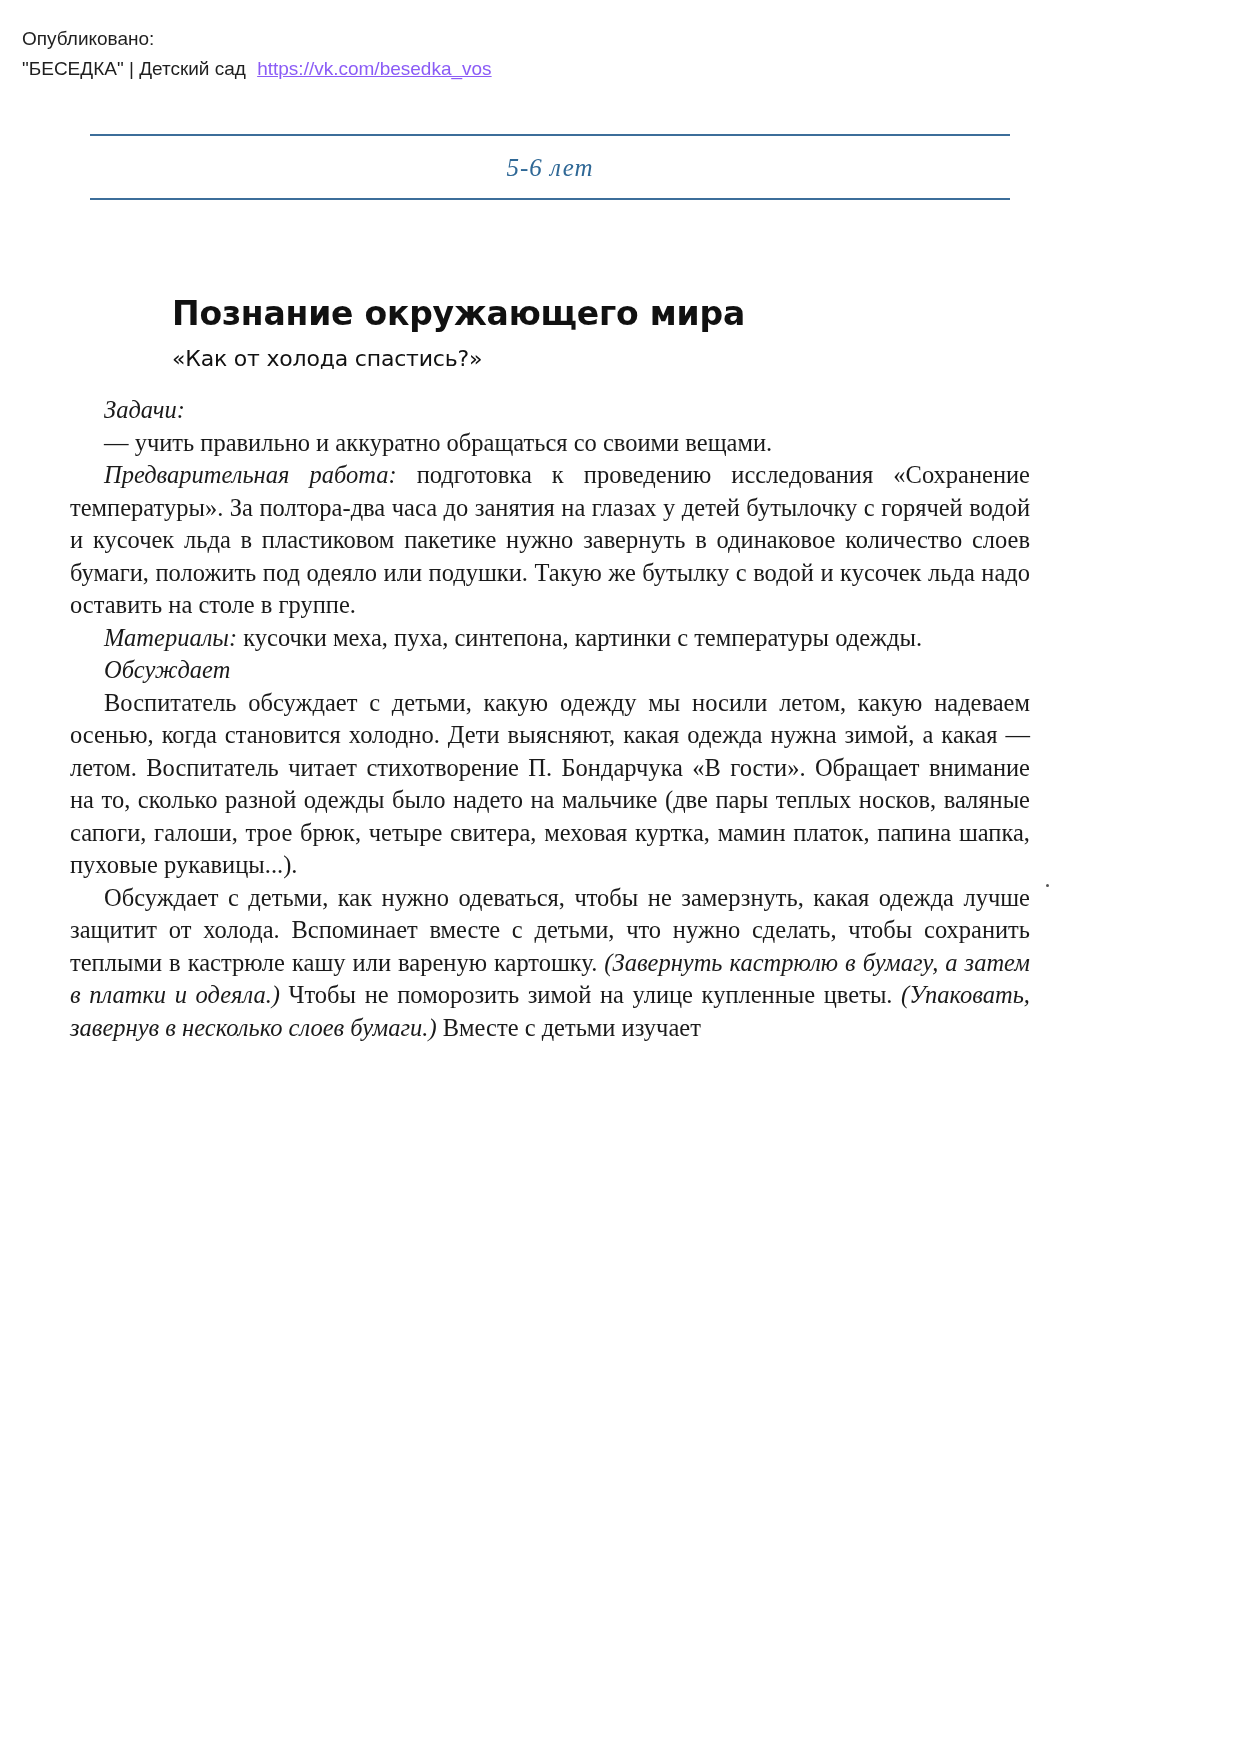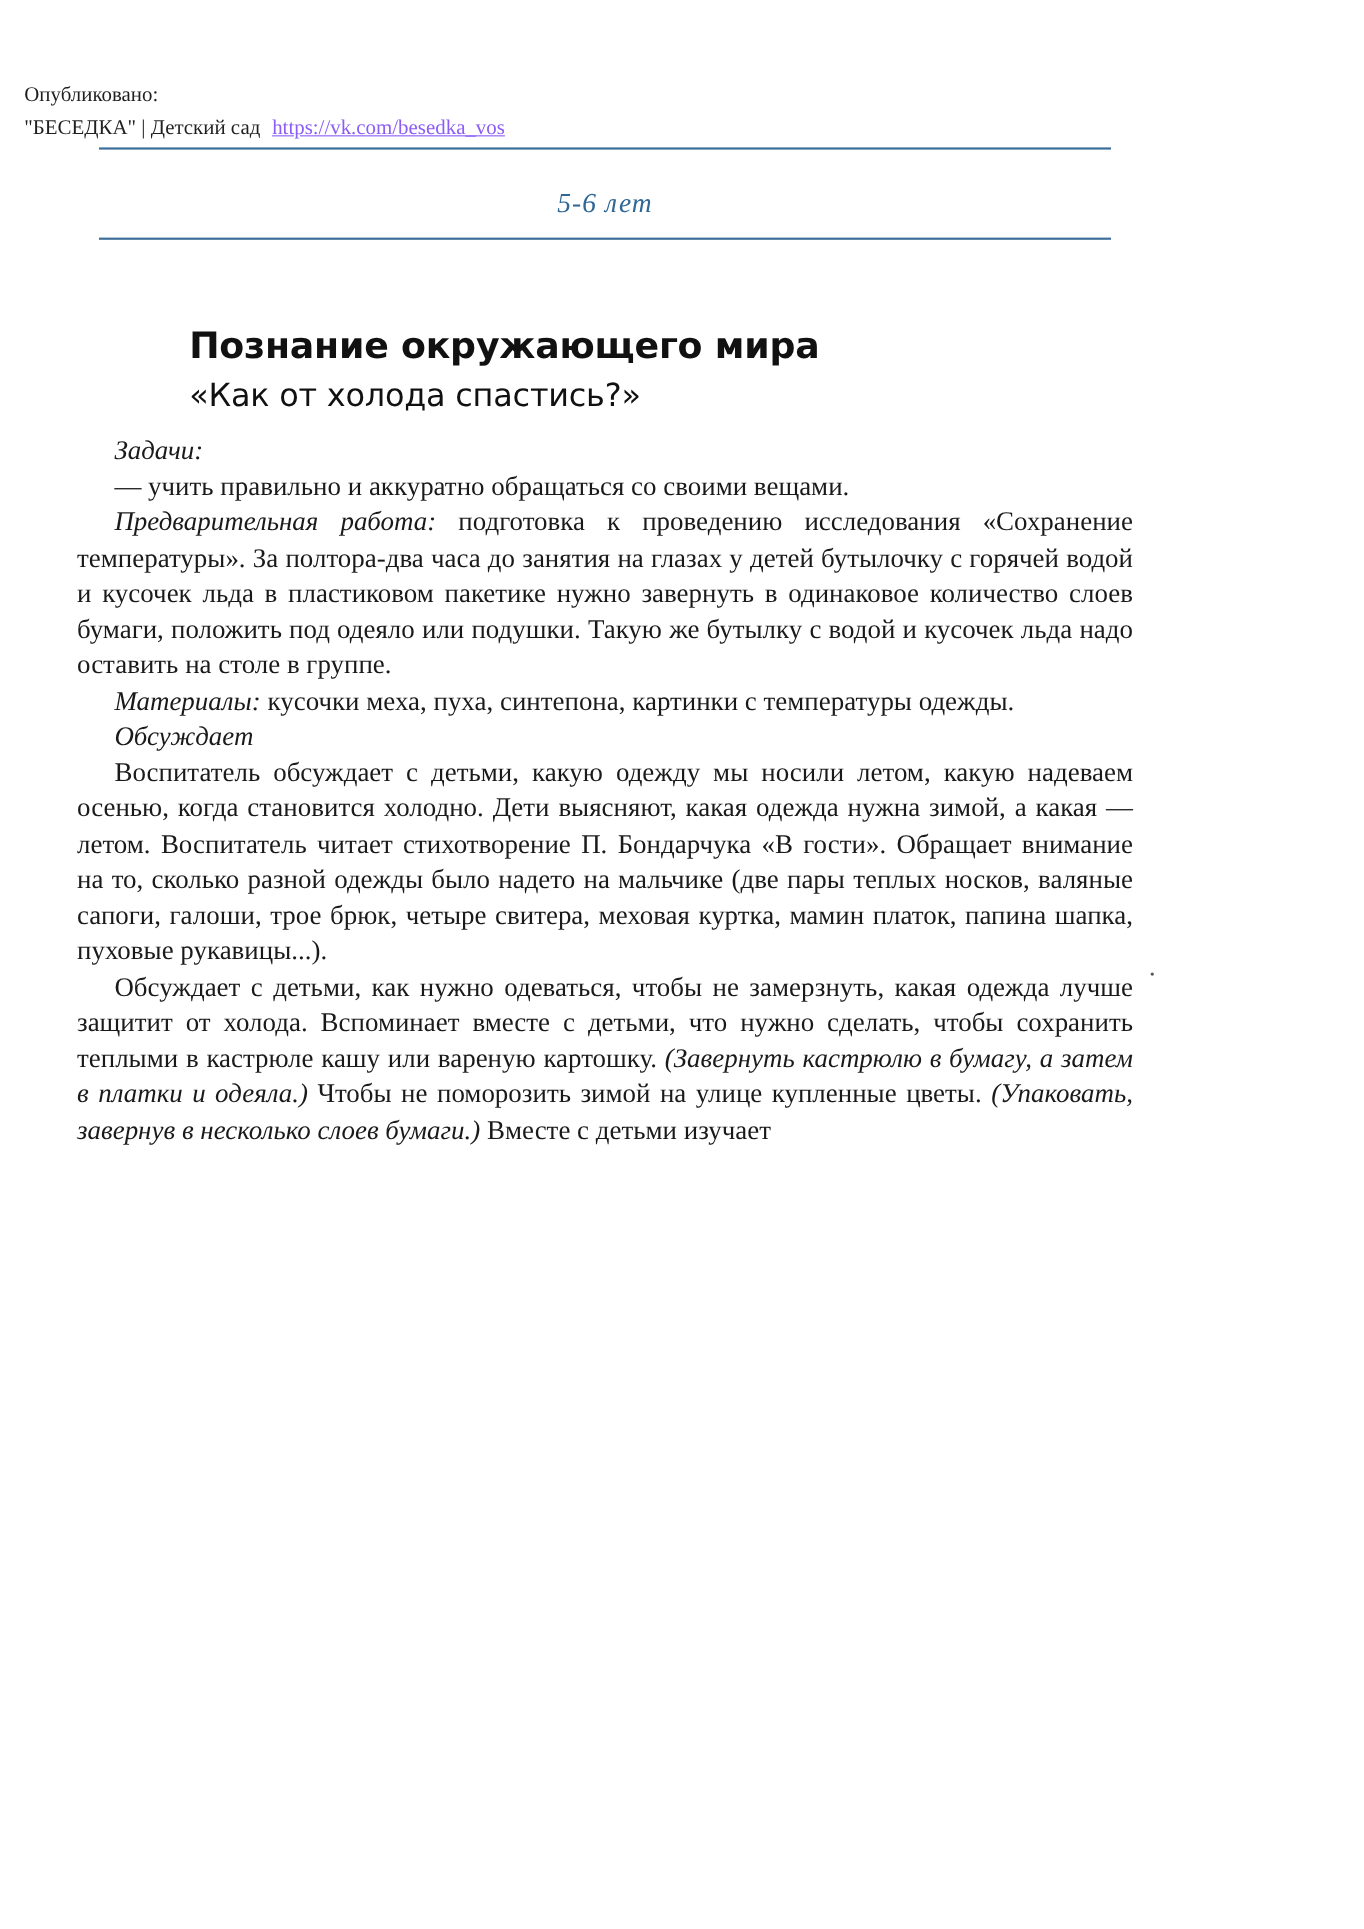--- a/index.html
+++ b/index.html
@@ -14,25 +14,24 @@
     font-family: "Liberation Serif", serif;
     color: #1a1a1a;
     overflow: hidden;
   }
 
   
   .pub-header {
     position: absolute;
     top: 24px;
     left: 22px;
-    font-family: Liberation Serif, serif;
+    font-family: Liberation Sans, sans-serif;
     font-size: 19px;
     line-height: 30px;
     color: #1f1f1f;
-    margin-top: 48px;
   }
   .pub-line {
     white-space: nowrap;
   }
   .pub-link {
     color: #8b5cf6;
     text-decoration: underline;
     margin-left: 6px;
   }
 
@@ -48,41 +47,41 @@
     background: #3c6e9a;
     width: 100%;
   }
   .age-label {
     text-align: center;
     font-family: "Liberation Serif", serif;
     font-style: italic;
     font-size: 25px;
     color: #2f6896;
     letter-spacing: 1px;
-    padding: 36px 0 16px 0;
+    padding: 18px 0 16px 0;
   }
 
   
   .title-block {
     position: absolute;
     top: 294px;
     left: 172px;
     width: 880px;
   }
   .main-title {
     font-family: "DejaVu Sans", sans-serif;
     font-weight: bold;
     font-size: 33px;
     line-height: 40px;
     color: #111111;
     letter-spacing: -0.2px;
   }
   .sub-title {
     font-family: "DejaVu Sans", sans-serif;
-    font-size: 29px;
+    font-size: 22px;
     line-height: 38px;
     color: #111111;
     margin-top: 6px;
     letter-spacing: -0.2px;
   }
 
   
   .body-text {
     position: absolute;
     top: 394px;

